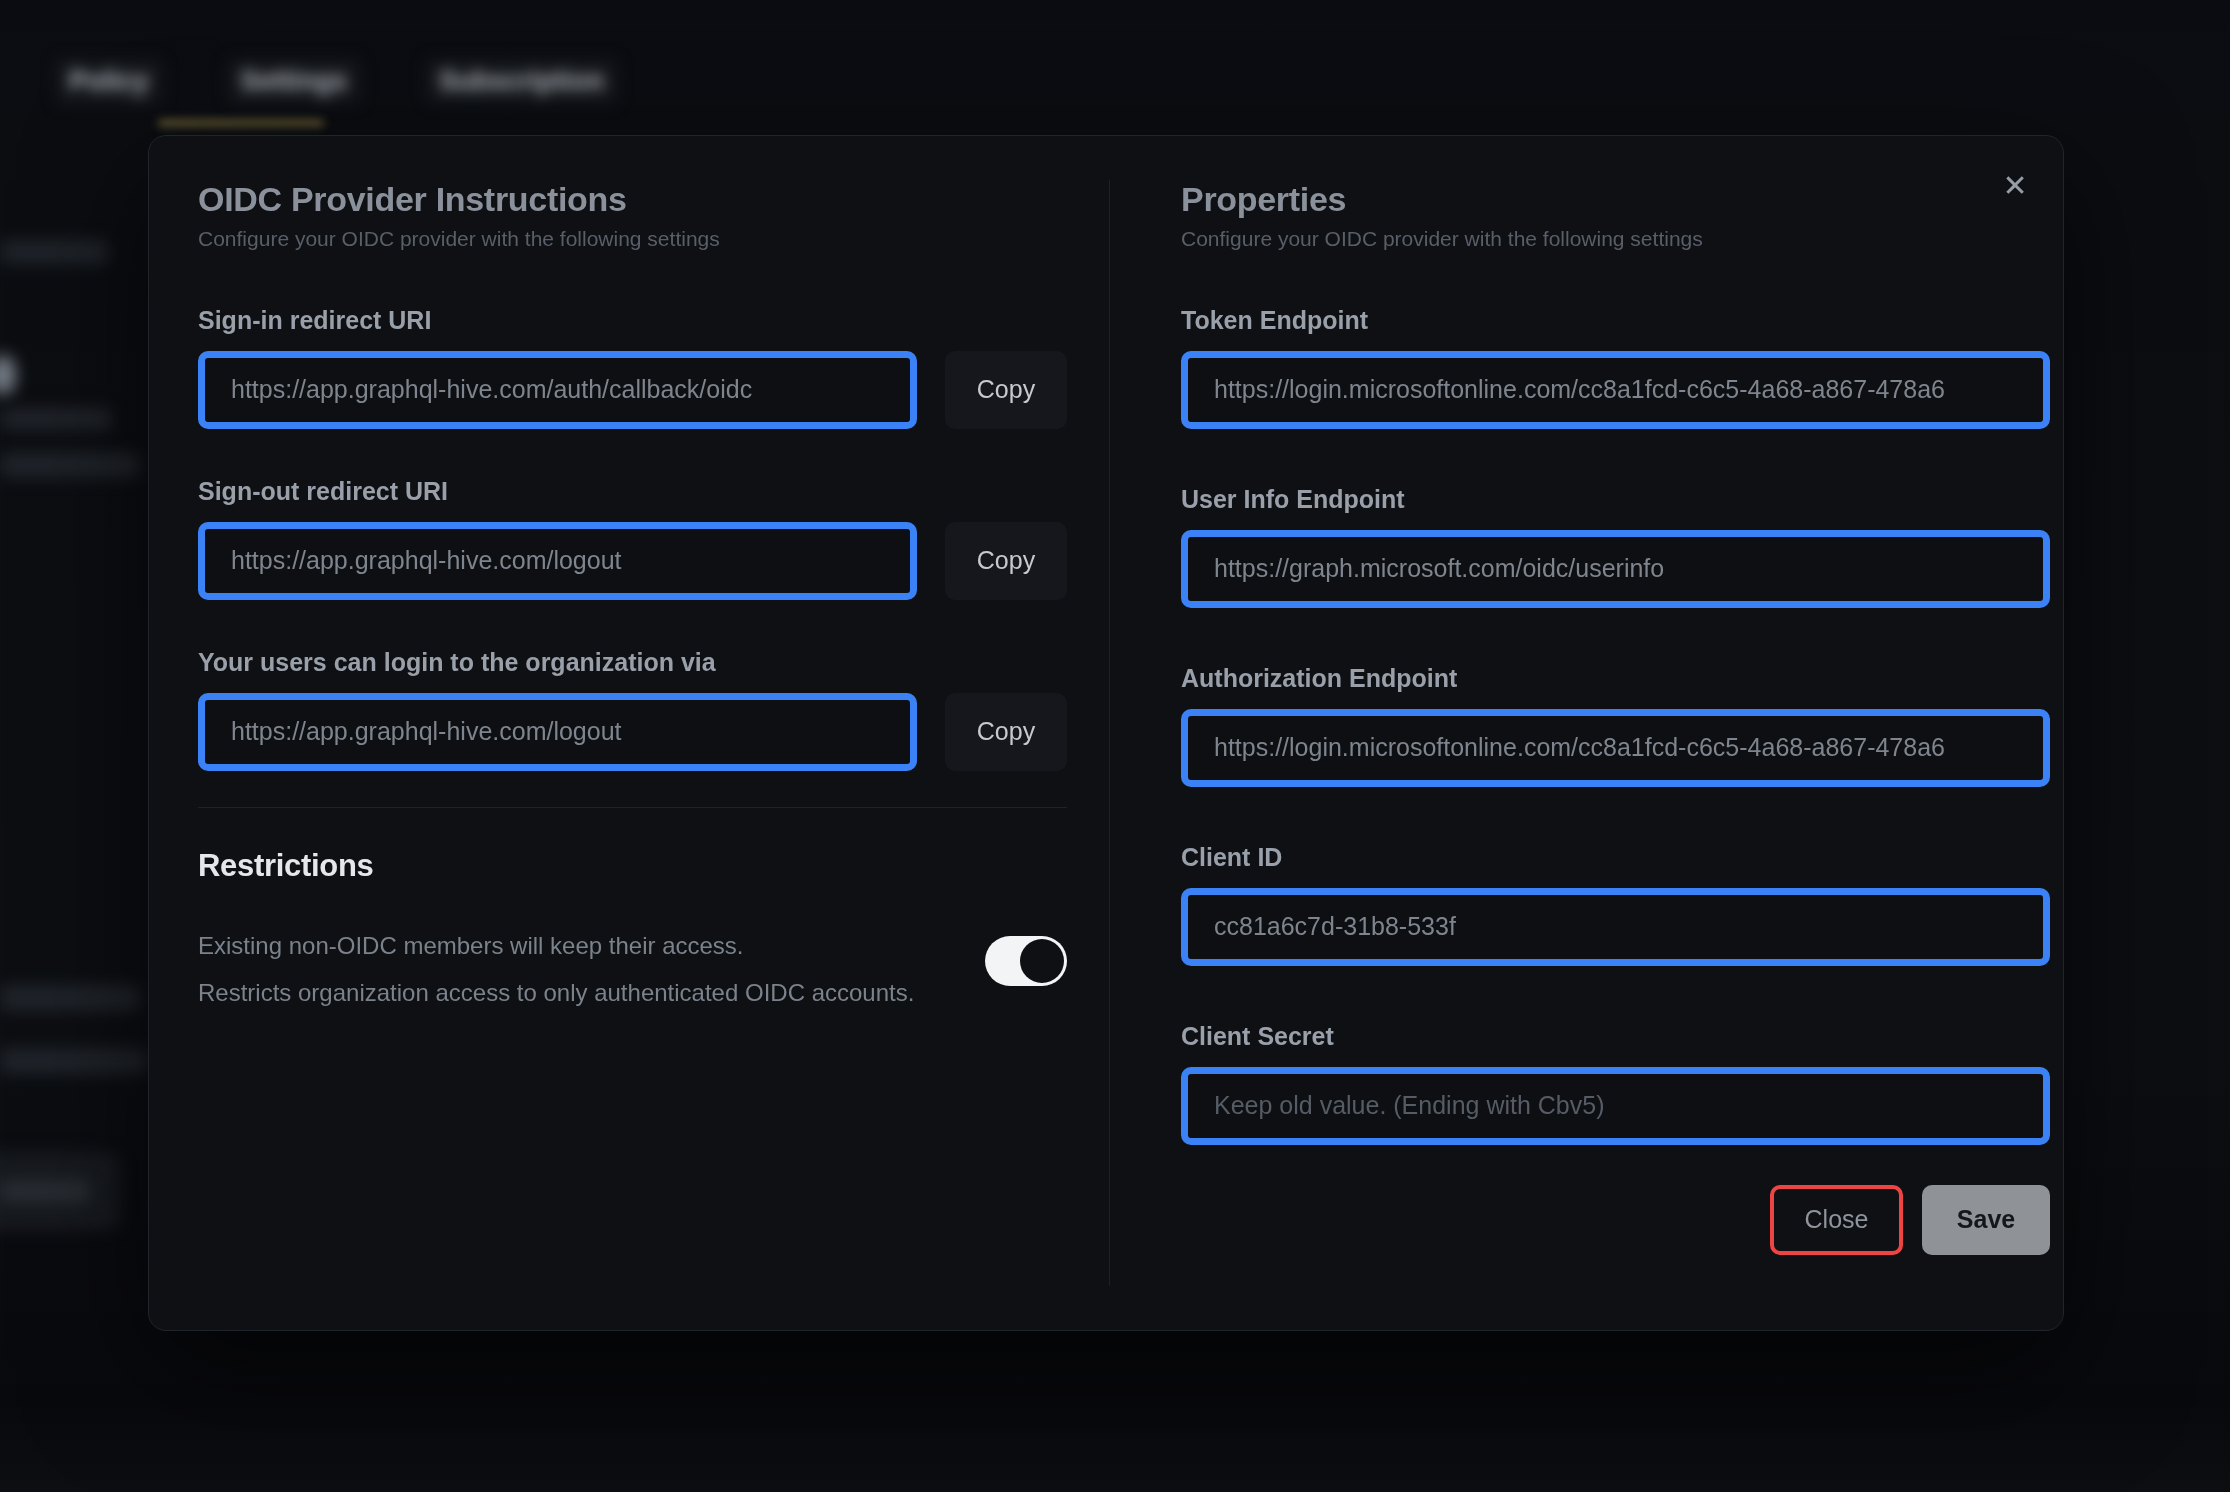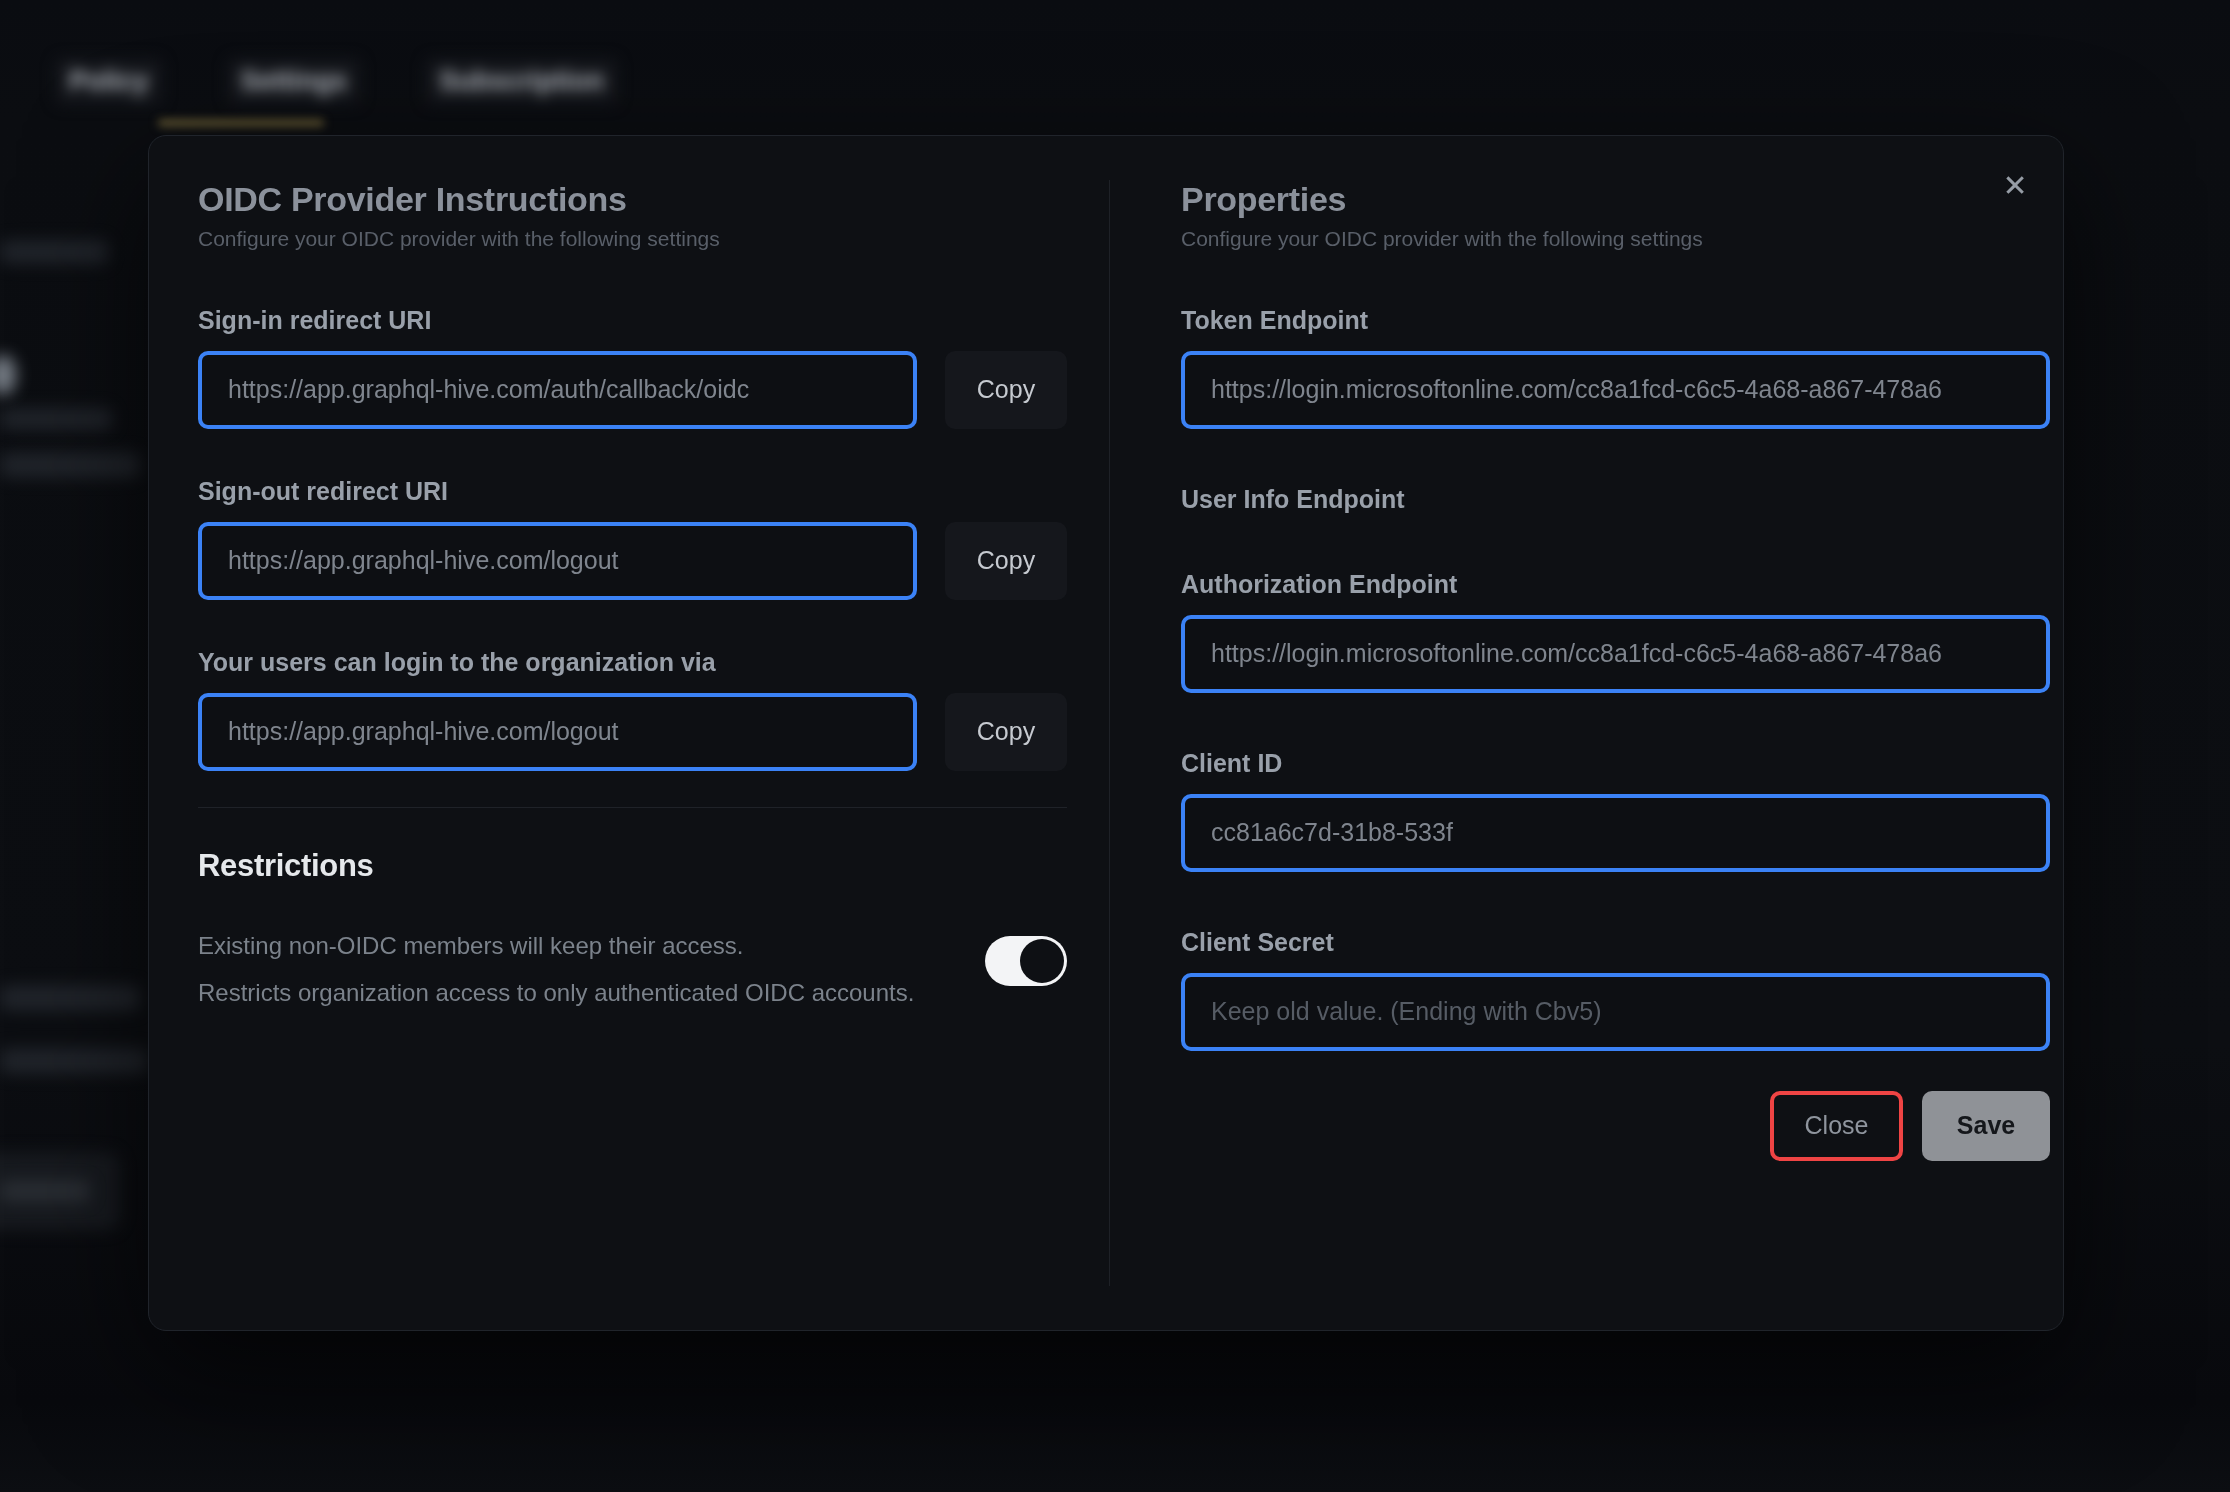--- a/index.html
+++ b/index.html
@@ -39,21 +39,21 @@
   .section-title { font-size:34px; font-weight:700; color:#8b919b; letter-spacing:-.3px; line-height:1.25; }
   .subtitle { font-size:21px; color:#595f69; margin-top:4px; line-height:1.3; }
 
   .field-label { font-size:25px; font-weight:700; color:#99a0aa; margin-top:48px; }
   .field-label.first { margin-top:54px; }
   .col-right .field-label { margin-top:56px; }
   .col-right .field-label.first { margin-top:54px; }
 
   .input-row { display:flex; margin-top:16px; }
   .text-input {
-    flex:1; min-width:0; height:78px; background:#0d0f13; border:4px solid #3b82f6;
+    flex:1; min-width:0; height:78px; background:#0d0f13; border:7px solid #3b82f6;
     border-radius:10px; color:#7f858e; font-size:25px; padding:0 26px;
     font-family:"Liberation Sans","DejaVu Sans",sans-serif; outline:none;
     white-space:nowrap; overflow:hidden; text-overflow:clip;
   }
   .text-input::placeholder { color:#565c65; opacity:1; }
   .copy-btn {
     width:122px; height:78px; margin-left:28px; background:#15171c; border:none;
     border-radius:10px; color:#c6cad0; font-size:25px; font-weight:500; cursor:pointer;
     font-family:"Liberation Sans","DejaVu Sans",sans-serif; flex:none;
   }
@@ -139,20 +139,23 @@
     <section class="col col-right">
       <h1 class="section-title">Properties</h1>
       <p class="subtitle">Configure your OIDC provider with the following settings</p>
 
       <div class="field-label first">Token Endpoint</div>
       <div class="input-row">
         <input class="text-input" value="https://login.microsoftonline.com/cc8a1fcd-c6c5-4a68-a867-478a6" style="">
       </div>
 
       <div class="field-label">User Info Endpoint</div>
+      <div class="input-row">
+        <input class="text-input" value="https://graph.microsoft.com/oidc/userinfo" style="">
+      </div>
 
       <div class="field-label">Authorization Endpoint</div>
       <div class="input-row">
         <input class="text-input" value="https://login.microsoftonline.com/cc8a1fcd-c6c5-4a68-a867-478a6" style="">
       </div>
 
       <div class="field-label">Client ID</div>
       <div class="input-row">
         <input class="text-input" value="cc81a6c7d-31b8-533f" style="">
       </div>

